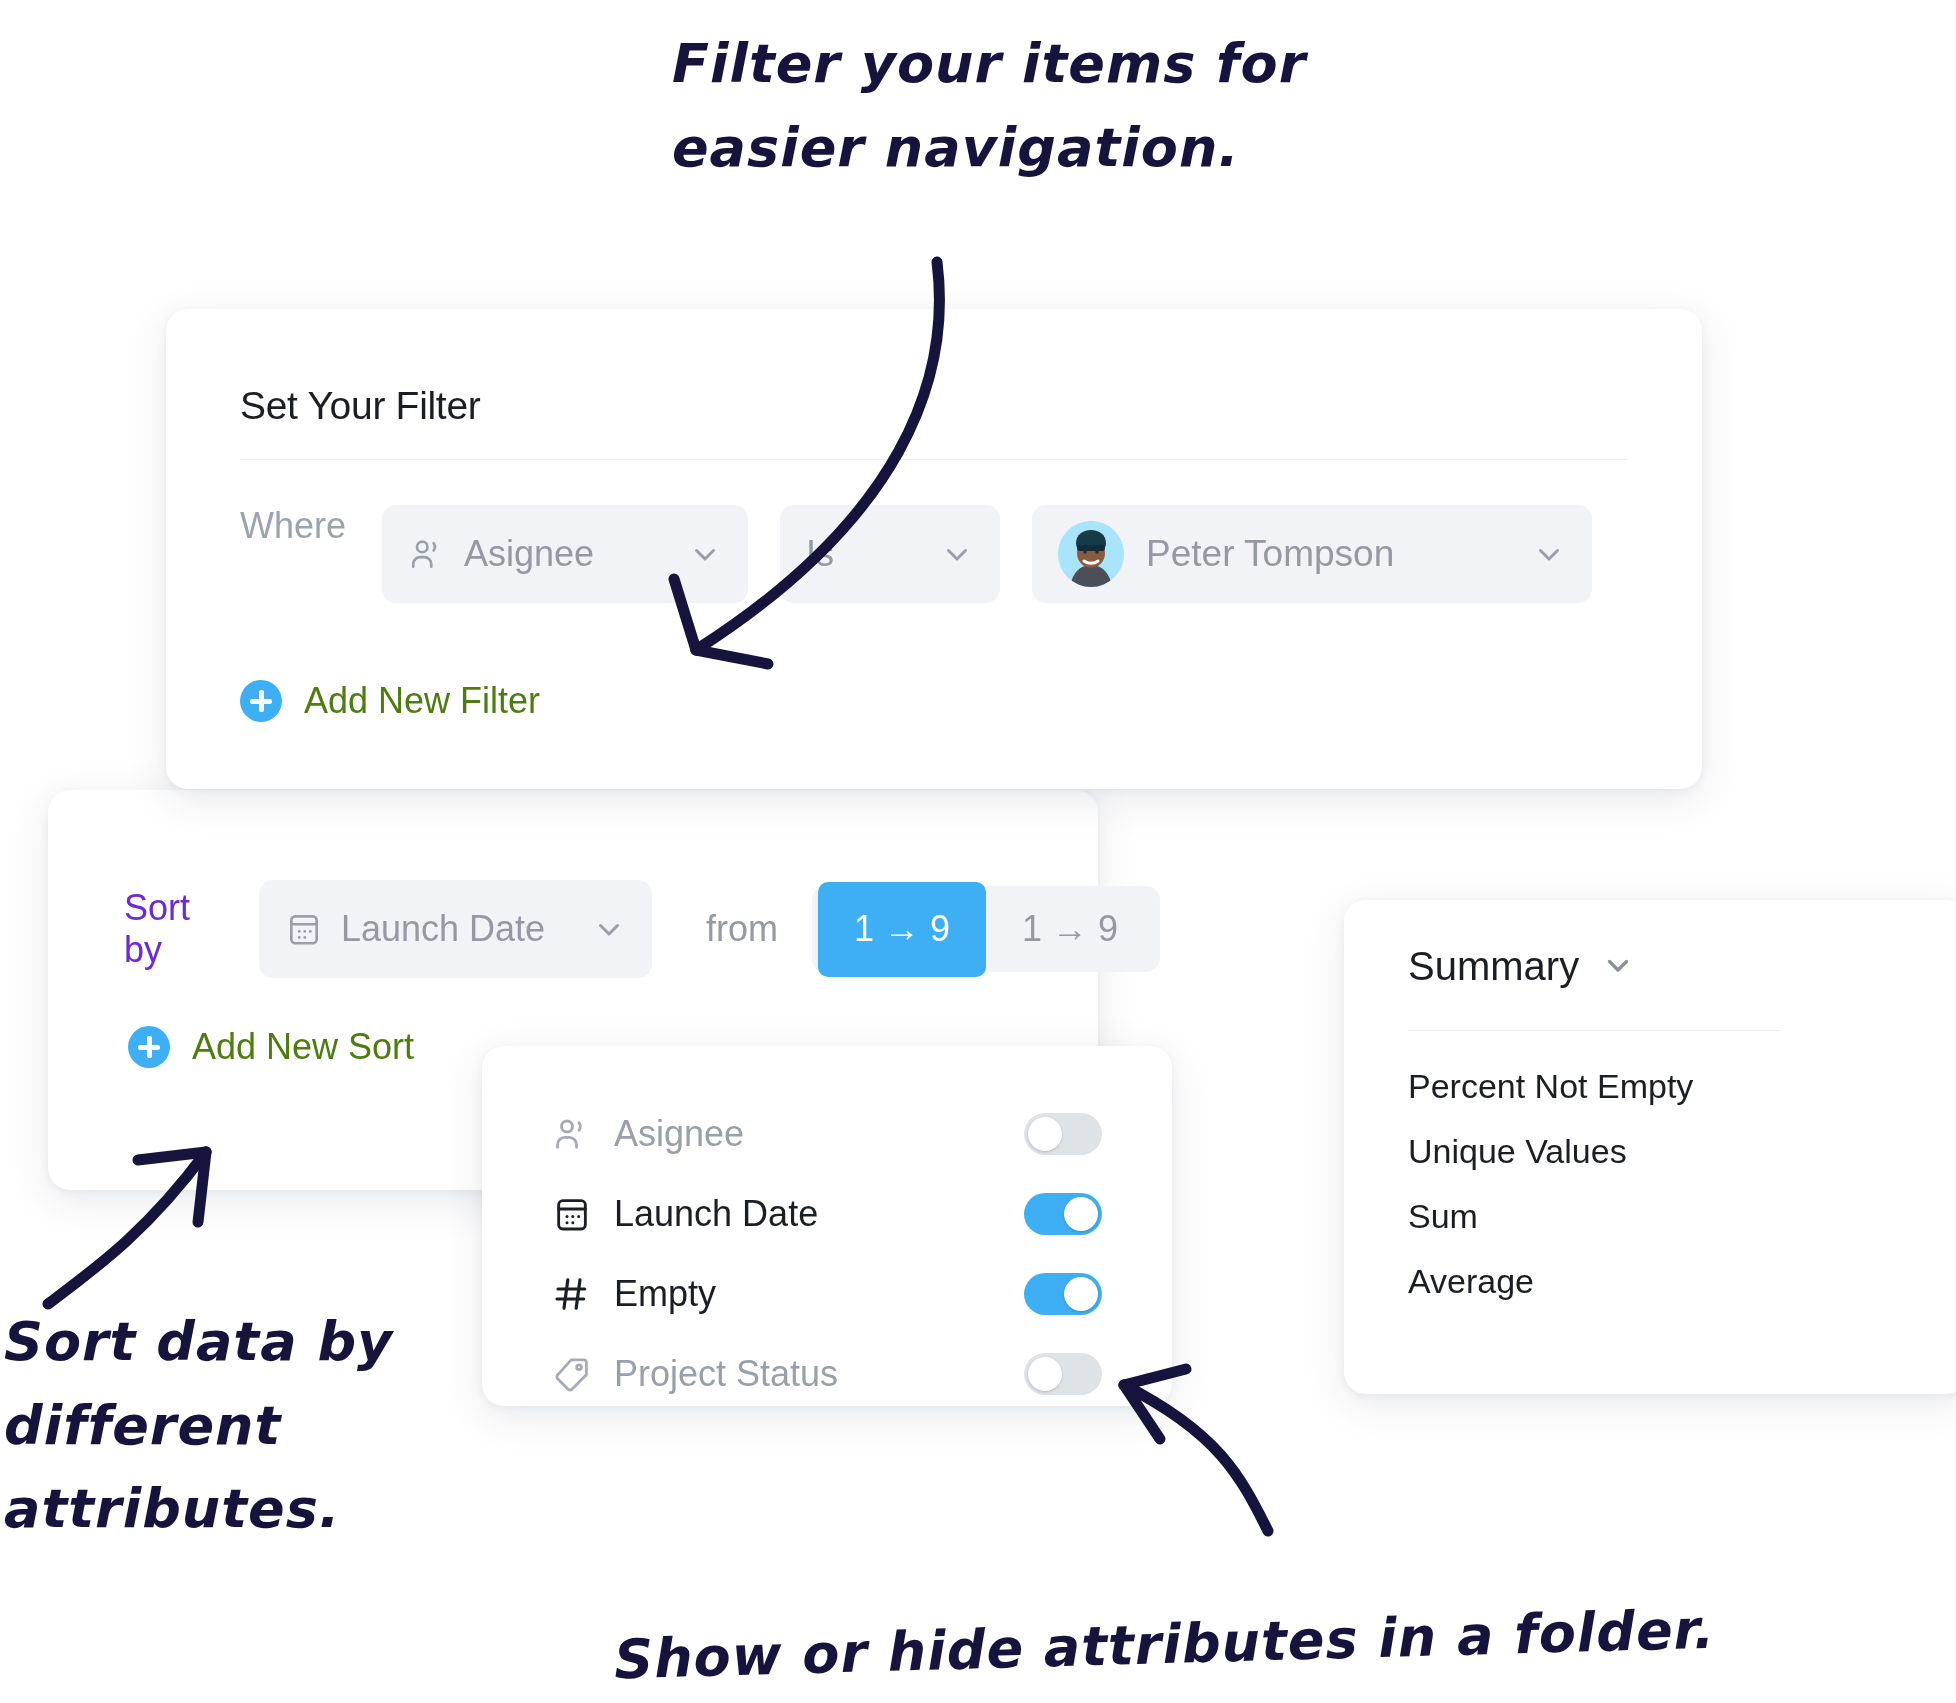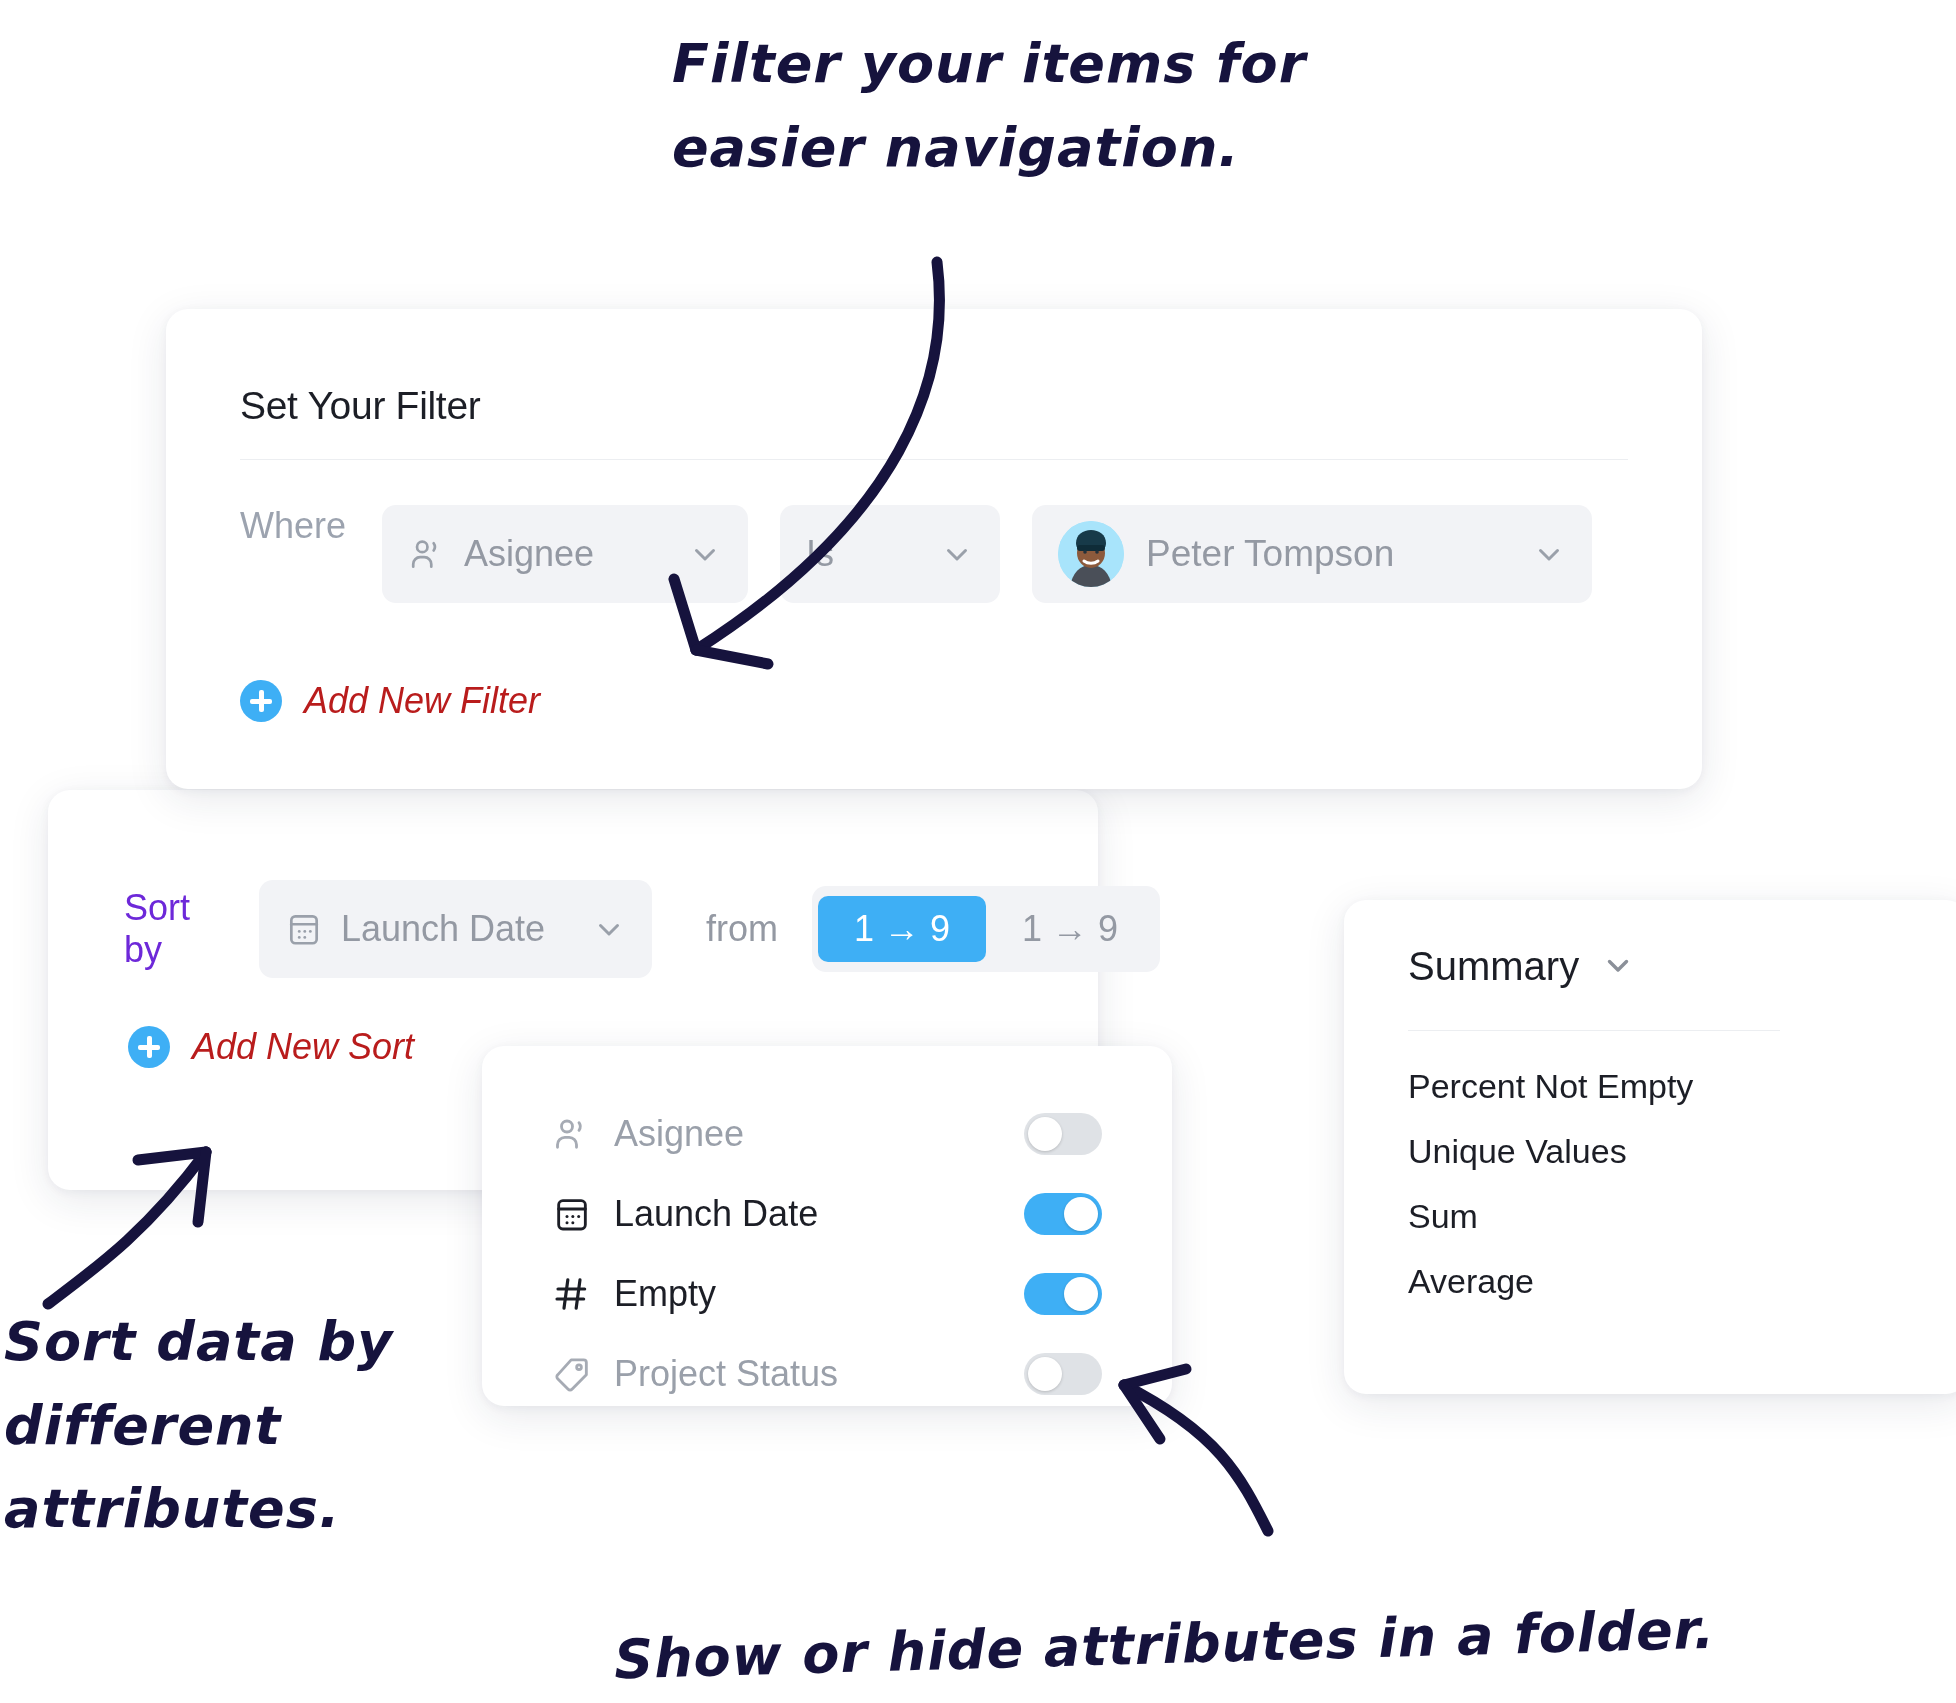--- a/index.html
+++ b/index.html
@@ -98,21 +98,21 @@
     width: 42px; height: 42px; border-radius: 50%;
     background: #3eaff5;
     position: relative; flex: none;
     margin-right: 22px;
   }
   .addlink .plus::before, .addlink .plus::after {
     content: ""; position: absolute; background: #ffffff; border-radius: 2px;
   }
   .addlink .plus::before { left: 10px; top: 19px; width: 22px; height: 5px; }
   .addlink .plus::after  { top: 10px; left: 19px; height: 22px; width: 5px; }
-  .addlink .atext { color: #b91c1c; font-size: 36px; font-style: italic; }
+  .addlink .atext { color: #4d7c0f; font-size: 36px; }
 
   #add-filter { left: 240px; top: 680px; z-index: 4; }
 
   
   #sort-card {
     left: 48px; top: 790px;
     width: 1050px; height: 400px;
     z-index: 2;
   }
   .sort-row {
@@ -127,21 +127,21 @@
   .segwrap {
     display: flex; align-items: center;
     background: #f2f3f6;
     border-radius: 14px;
     height: 86px;
     padding: 6px;
   }
   .seg {
     display: flex; align-items: center; justify-content: center;
     gap: 24px;
-    height: 66px;
+    height: 95px;
     padding: 0 36px;
     border-radius: 10px;
     font-size: 36px;
     color: #9499a3;
     cursor: pointer;
     white-space: nowrap;
   }
   .seg.active { background: #3eaff5; color: #ffffff; }
   #add-sort { left: 128px; top: 1026px; z-index: 4; }
 

